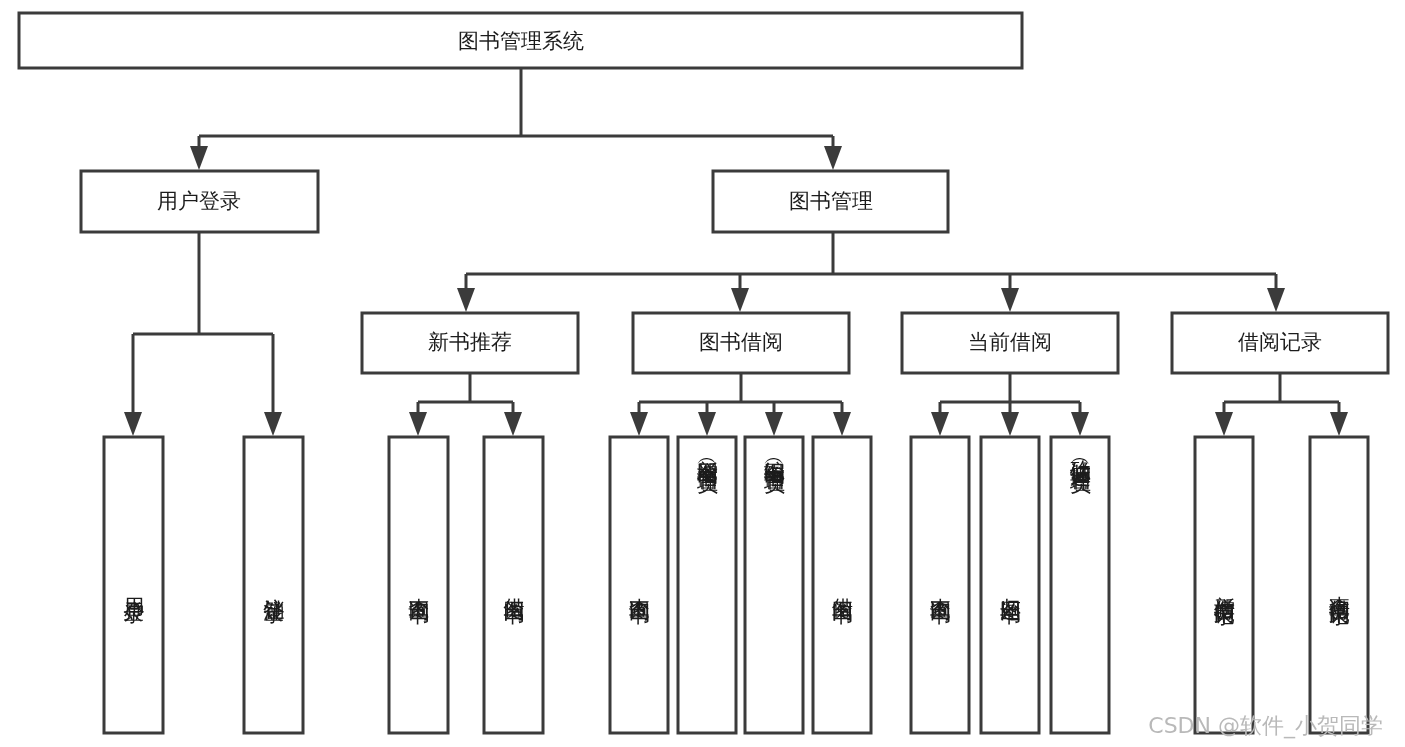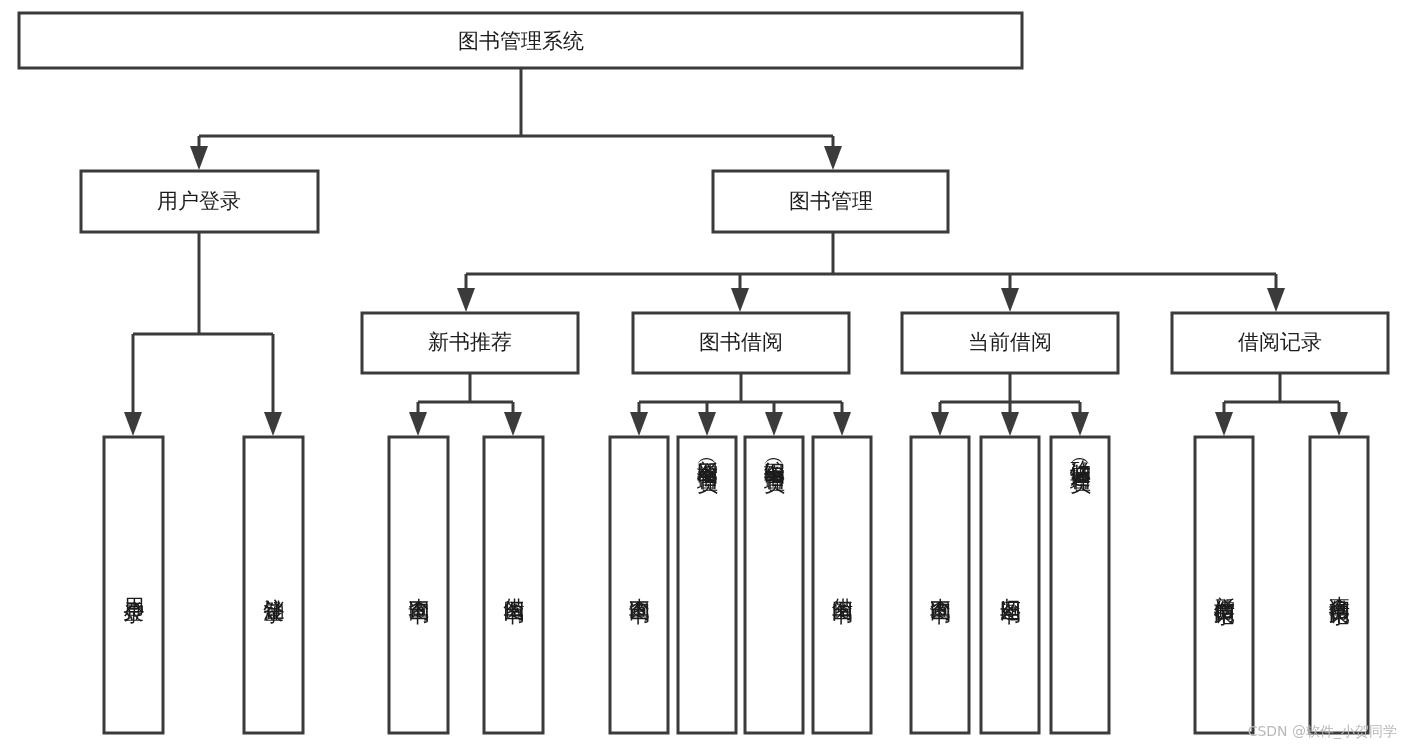--- a/index.html
+++ b/index.html
@@ -62,24 +62,24 @@
     font-family: "DejaVu Sans", "Liberation Sans", sans-serif;
     font-size: 21px;
     line-height: 1.18;
     color: #1c1c1c;
     letter-spacing: 2px;
     white-space: nowrap;
     text-align: center;
   }
   #watermark {
     position: absolute;
-    right: 8px;
+    right: 22px;
     bottom: 6px;
     font-family: "DejaVu Sans", "Liberation Sans", sans-serif;
-    font-size: 14px;
+    font-size: 22px;
     color: #b9b9b9;
     white-space: nowrap;
     user-select: none;
   }
 </style>
 </head>
 <body>
 
 <div id="diagram-root">
 

